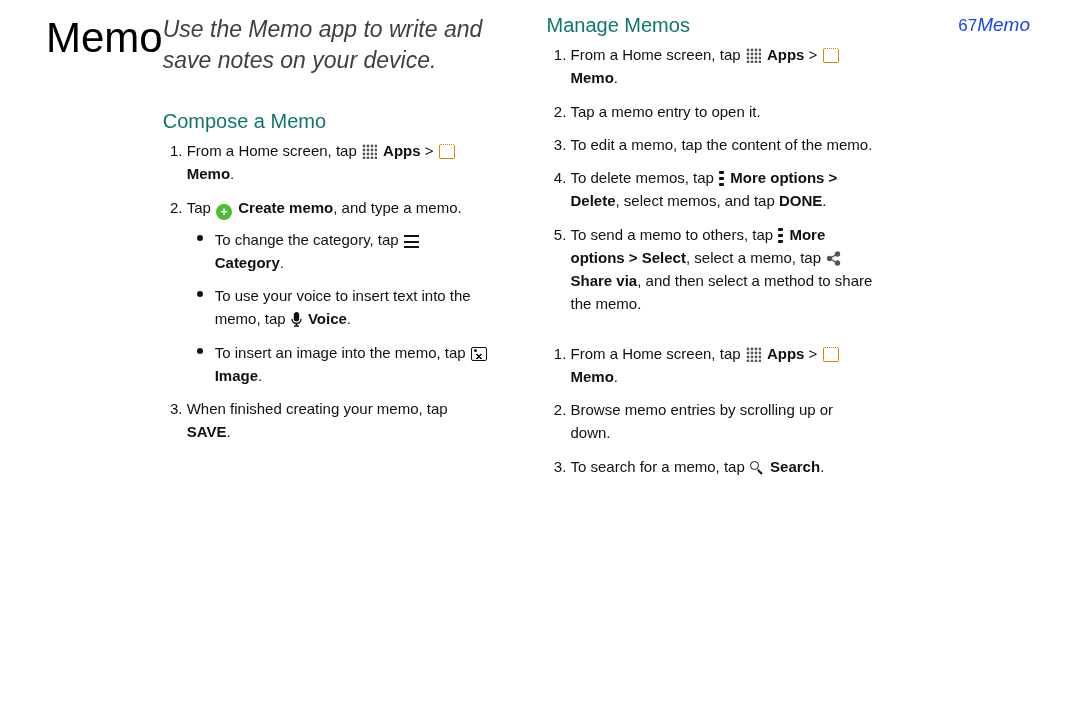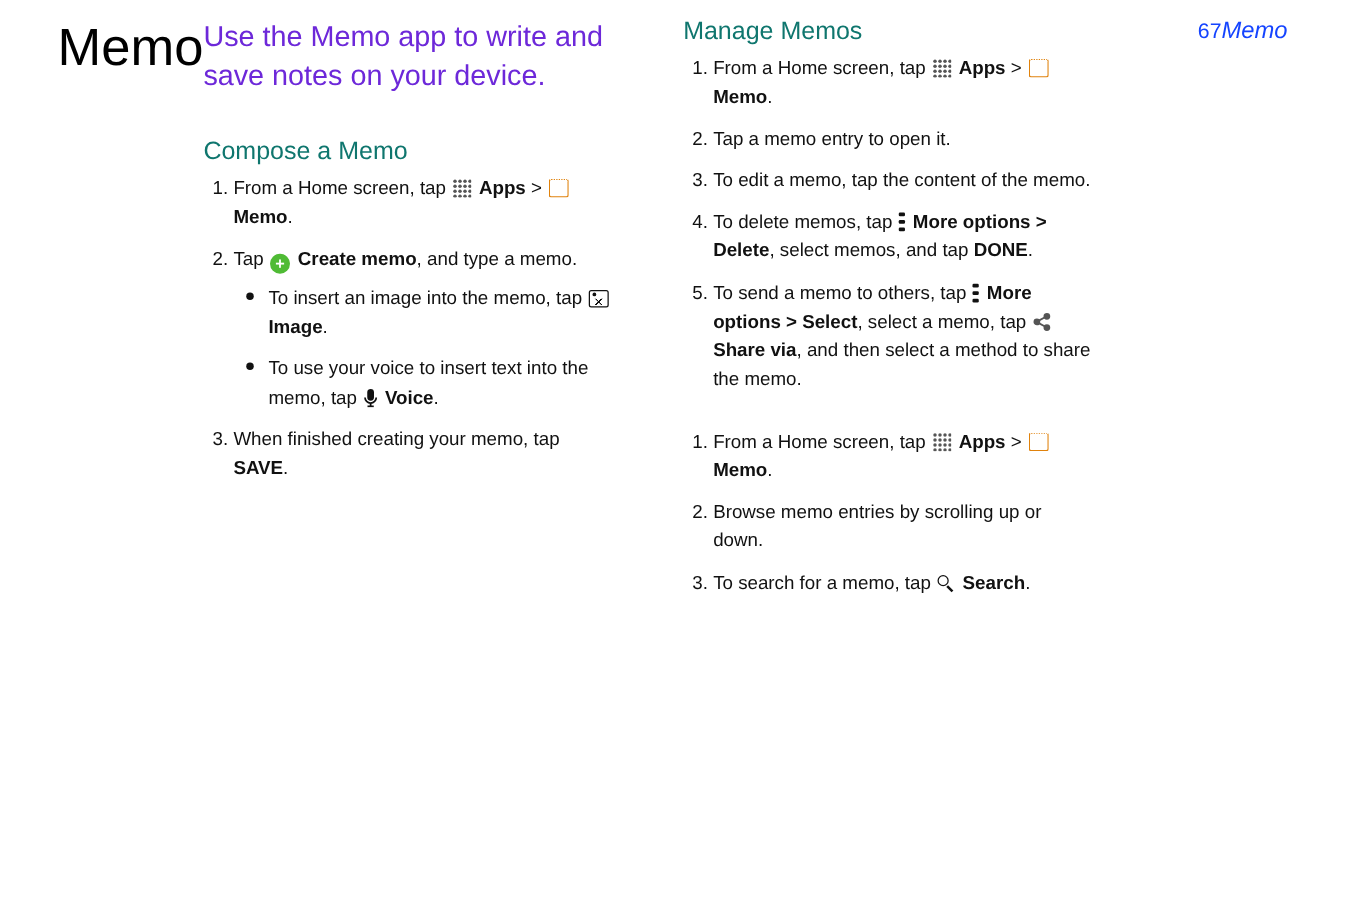--- a/index.html
+++ b/index.html
@@ -3,21 +3,21 @@
 <meta charset="utf-8">
 <style>
   html,body{margin:0;padding:0;width:1080px;height:720px;background:#fff;
     font-family:Helvetica,Arial,sans-serif;color:#111;}
   .page{padding:14px 46px 10px 46px;box-sizing:border-box;height:100%;
     display:flex;flex-direction:row;}
   .page-title{font-size:42px;font-weight:400;color:#000;margin:0 0 4px 0;}
   .title-rule{border:none;border-top:2.5px solid #1544ff;margin:0 0 12px 0;}
   .cols{display:flex;gap:56px;flex:1 1 auto;}
   .col{flex:1 1 0;min-width:0;}
-  .intro{color:#6d28d9;font-size:23px;line-height:1.35;
+  .intro{color:#404040;font-style:italic;font-size:23px;line-height:1.35;
     margin:0 0 34px 0;font-weight:400;}
   h2.sect{color:#0f766e;font-weight:400;font-size:20px;margin:0 0 6px 0;}
   ol.steps{margin:0 0 26px 0;padding-left:24px;font-size:15px;line-height:1.55;}
   ol.steps>li{margin-bottom:10px;}
   ul.sub{list-style:none;margin:8px 0 0 0;padding-left:10px;}
   ul.sub>li{position:relative;padding-left:18px;margin-bottom:10px;}
   ul.sub>li::before{content:"";position:absolute;left:0;top:7px;width:6px;
     height:6px;border-radius:50%;background:#111;}
   b{font-weight:700;}
   .ic{display:inline-block;vertical-align:-3px;margin:0 2px 0 1px;}
@@ -95,33 +95,37 @@
             </g>
               </svg></span>
           <b>Apps</b><span> &gt; </span><span class="ic ic-memo"></span>
           <b>Memo</b>.
         </li>
         <li>
           <span>Tap </span><span class="ic ic-plus">+</span>
           <b>Create memo</b><span>, and type a memo.</span>
           <ul class="sub">
             <li>
-              <span>To insert an image into the memo, tap </span><span class="ic ic-img"></span>
-              <b>Image</b>.
+              <span>To change the category, tap </span><span class="ic ic-cat"></span>
+              <b>Category</b>.
             </li>
             <li>
               <span>To use your voice to insert text into the memo, tap </span><span class="ic ic-mic"><svg width="11" height="15" viewBox="0 0 11 15">
                     <g fill="none" stroke="#111" stroke-width="1.4">
                       <rect x="3.5" y="0.8" width="4" height="8" rx="2" fill="#111"></rect>
                       <path d="M1 7 a4.5 4.5 0 0 0 9 0"></path>
                       <line x1="5.5" y1="11.5" x2="5.5" y2="14"></line>
                       <line x1="3" y1="14" x2="8" y2="14"></line>
                     </g>
                   </svg></span>
               <b>Voice</b>.
+            </li>
+            <li>
+              <span>To insert an image into the memo, tap </span><span class="ic ic-img"></span>
+              <b>Image</b>.
             </li>
           </ul>
         </li>
         <li>
           <span>When finished creating your memo, tap </span><b>SAVE</b>.
         </li>
       </ol>
     </div>
 
     <div class="col">

